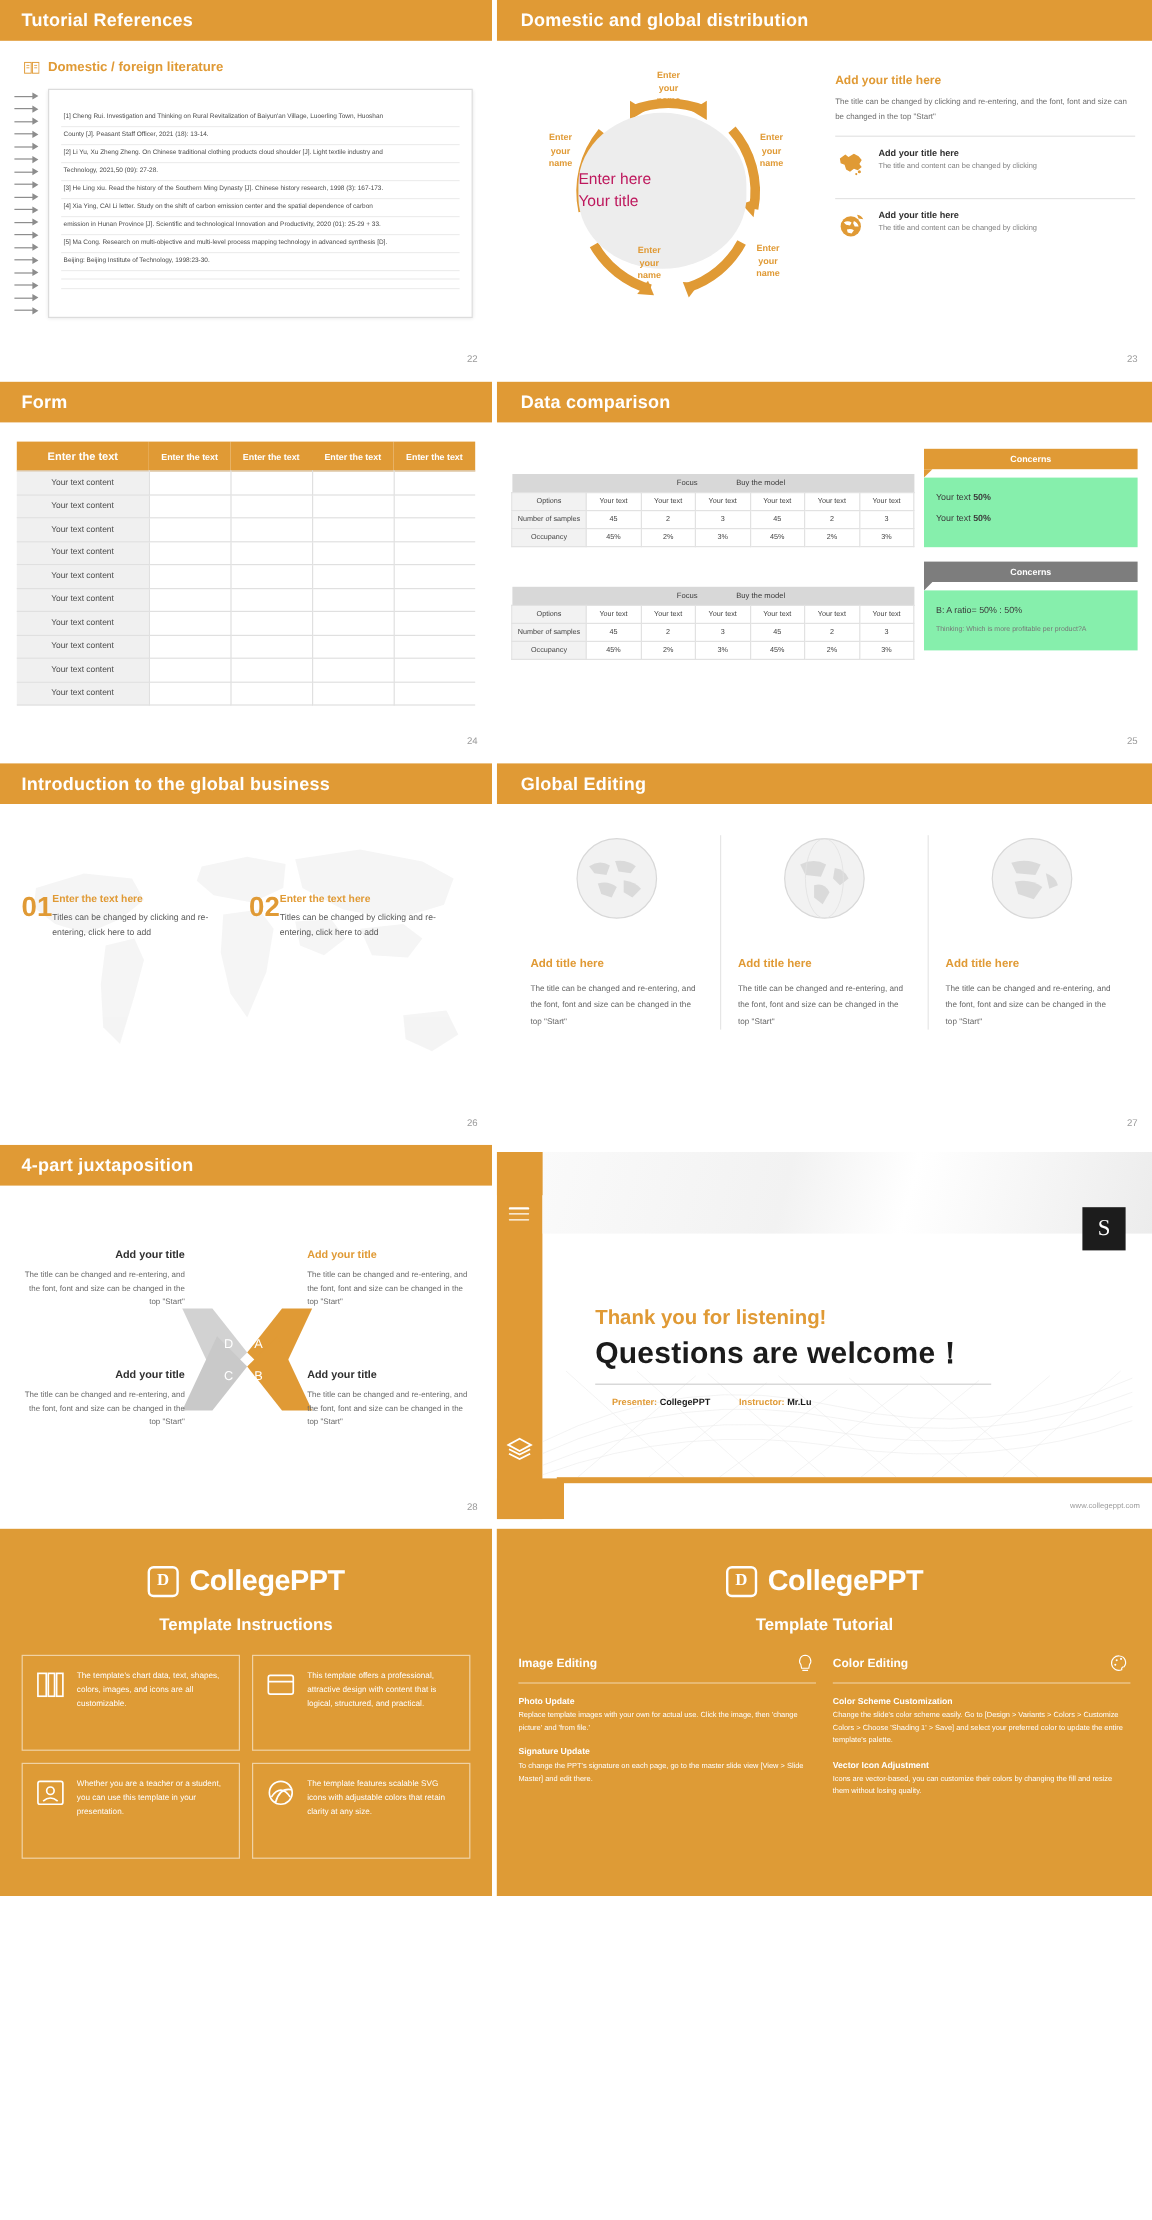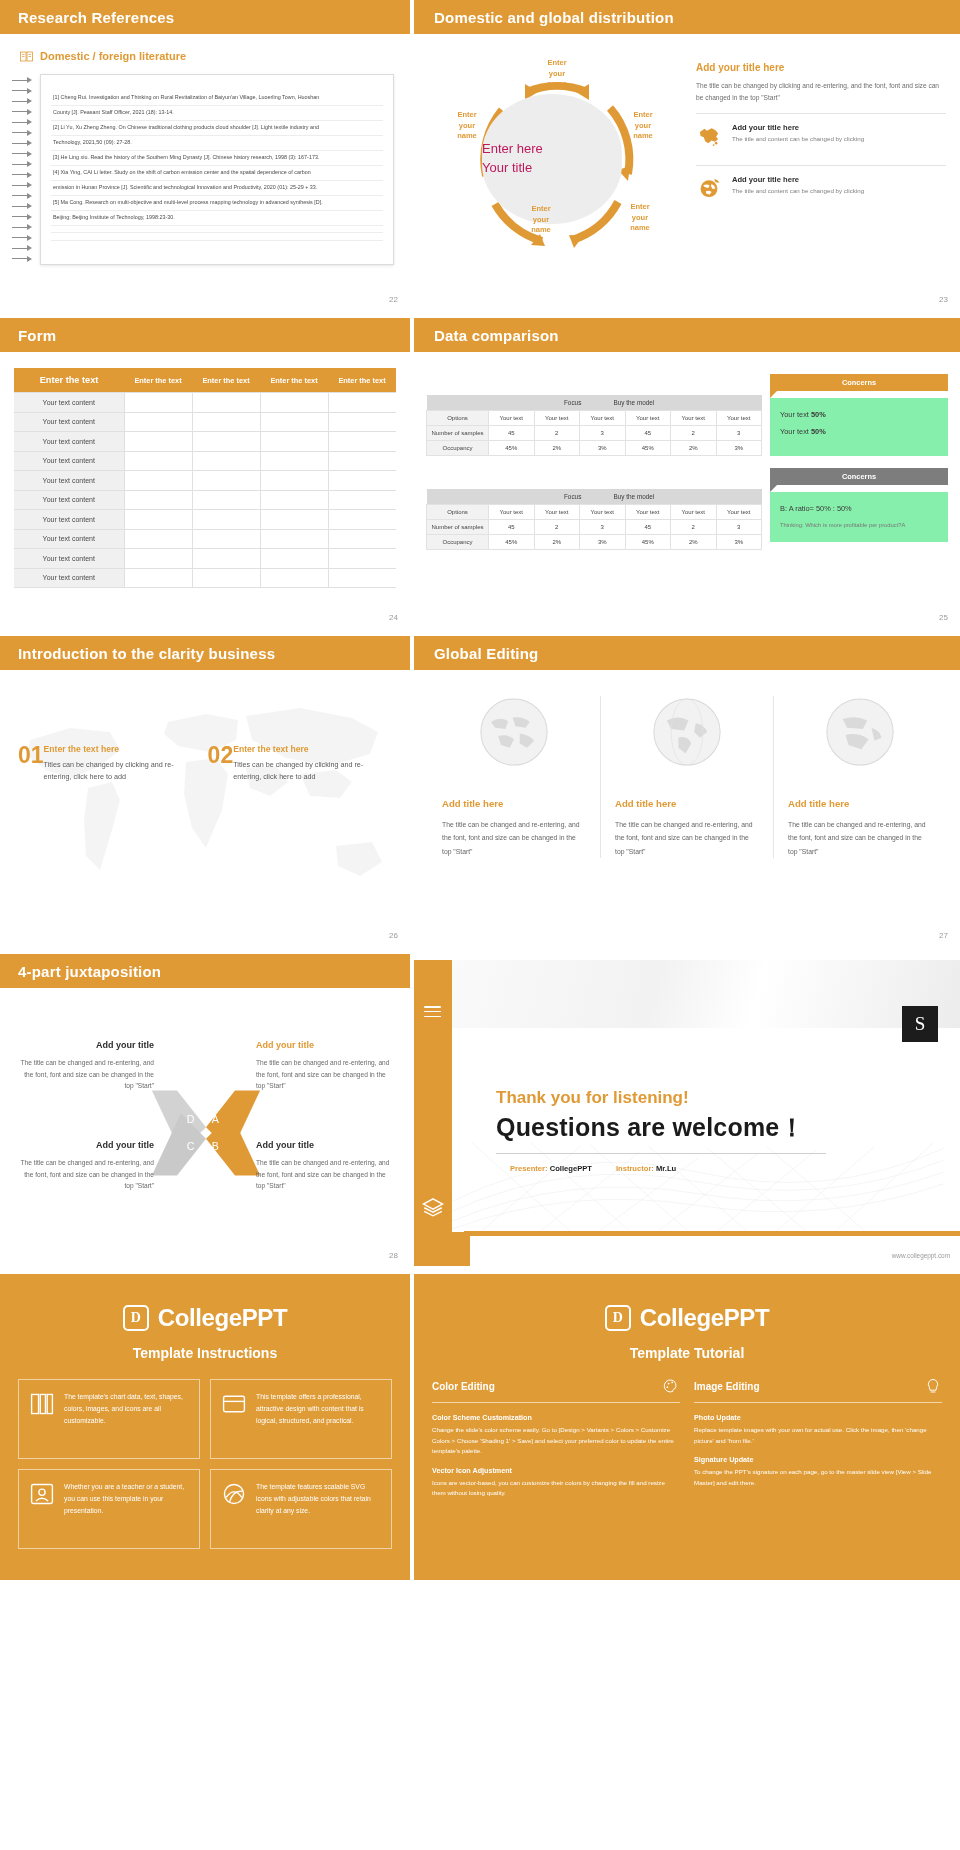--- a/index.html
+++ b/index.html
@@ -217,21 +217,21 @@
   .tut-col .hd span{ font-size:10px; font-weight:bold;}
   .tut-col h5{ font-size:7.2px; font-weight:bold; margin:9px 0 3px 0;}
   .tut-col p{ font-size:6.2px; line-height:1.7; color:#fff;}
 </style>
 </head>
 <body>
 
 <div class="grid">
 
   <div class="slide s-left sl-h">
-    <div class="bar">Research References</div>
+    <div class="bar">Tutorial References</div>
     <div class="ref-head">
       <svg class="ico-book" viewBox="0 0 26 20">
         <rect x="1" y="1" width="11" height="18" fill="none" stroke="#E09A35" stroke-width="1.6"></rect>
         <rect x="14" y="1" width="11" height="18" fill="none" stroke="#E09A35" stroke-width="1.6"></rect>
         <line x1="4" y1="6" x2="9" y2="6" stroke="#E09A35" stroke-width="1.4"></line>
         <line x1="4" y1="10" x2="9" y2="10" stroke="#E09A35" stroke-width="1.4"></line>
         <line x1="17" y1="6" x2="22" y2="6" stroke="#E09A35" stroke-width="1.4"></line>
         <line x1="17" y1="10" x2="22" y2="10" stroke="#E09A35" stroke-width="1.4"></line>
       </svg>
       <span>Domestic / foreign literature</span>
@@ -538,21 +538,21 @@
             <div class="row">B: A ratio= 50% : 50%</div>
             <div class="small">Thinking: Which is more profitable per product?A</div>
           </div>
         </div>
       </div>
     </div>
     <div class="pagenum">25</div>
   </div>
 
   <div class="slide s-left sl-m">
-    <div class="bar">Introduction to the clarity business</div>
+    <div class="bar">Introduction to the global business</div>
     <svg class="mapbg" viewBox="0 0 410 270" preserveAspectRatio="none">
       <g fill="#ebebeb">
         <path d="M30,70 L70,58 L110,62 L120,80 L100,96 L72,108 L46,100 L28,86 Z"></path>
         <path d="M88,118 L112,112 L120,130 L112,160 L100,200 L86,186 L84,150 Z"></path>
         <path d="M168,52 L206,44 L238,50 L236,70 L210,82 L178,76 L164,64 Z"></path>
         <path d="M186,92 L216,88 L228,104 L222,140 L206,178 L192,158 L184,124 Z"></path>
         <path d="M246,46 L300,38 L352,48 L378,62 L370,84 L330,96 L286,88 L252,70 Z"></path>
         <path d="M300,104 L336,100 L352,112 L340,128 L310,126 Z"></path>
         <path d="M336,176 L372,172 L382,192 L360,206 L338,196 Z"></path>
         <path d="M246,98 L276,96 L288,112 L270,126 L250,118 Z"></path>
@@ -747,42 +747,42 @@
 
   <div class="slide s-right info">
     <div class="brand">
       <div class="mark">D</div>
       <div class="txt">CollegePPT</div>
     </div>
     <h3>Template Tutorial</h3>
     <div class="tut-cols">
       <div class="tut-col">
         <div class="hd">
+          <span>Image Editing</span>
+          <svg width="18" height="18" viewBox="0 0 30 30">
+            <path d="M15 4 A8 8 0 0 1 21 17 L20 22 L10 22 L9 17 A8 8 0 0 1 15 4 Z" fill="none" stroke="#fff" stroke-width="1.6"></path>
+            <line x1="11" y1="25" x2="19" y2="25" stroke="#fff" stroke-width="1.6"></line>
+          </svg>
+        </div>
+        <h5>Photo Update</h5>
+        <p>Replace template images with your own for actual use. Click the image, then 'change picture' and 'from file.'</p>
+        <h5>Signature Update</h5>
+        <p>To change the PPT's signature on each page, go to the master slide view [View &gt; Slide Master] and edit there.</p>
+      </div>
+      <div class="tut-col">
+        <div class="hd">
           <span>Color Editing</span>
           <svg width="18" height="18" viewBox="0 0 30 30">
             <path d="M15 5 A10 10 0 1 0 18 24 A3 3 0 0 1 21 20 A9 9 0 0 0 15 5 Z" fill="none" stroke="#fff" stroke-width="1.6"></path>
             <circle cx="11" cy="11" r="1.4" fill="#fff"></circle>
               <circle cx="17" cy="9" r="1.4" fill="#fff"></circle>
               <circle cx="9" cy="17" r="1.4" fill="#fff"></circle>
           </svg>
         </div>
         <h5>Color Scheme Customization</h5>
         <p>Change the slide's color scheme easily. Go to [Design &gt; Variants &gt; Colors &gt; Customize Colors &gt; Choose 'Shading 1' &gt; Save] and select your preferred color to update the entire template's palette.</p>
         <h5>Vector Icon Adjustment</h5>
         <p>Icons are vector-based, you can customize their colors by changing the fill and resize them without losing quality.</p>
       </div>
-      <div class="tut-col">
-        <div class="hd">
-          <span>Image Editing</span>
-          <svg width="18" height="18" viewBox="0 0 30 30">
-            <path d="M15 4 A8 8 0 0 1 21 17 L20 22 L10 22 L9 17 A8 8 0 0 1 15 4 Z" fill="none" stroke="#fff" stroke-width="1.6"></path>
-            <line x1="11" y1="25" x2="19" y2="25" stroke="#fff" stroke-width="1.6"></line>
-          </svg>
-        </div>
-        <h5>Photo Update</h5>
-        <p>Replace template images with your own for actual use. Click the image, then 'change picture' and 'from file.'</p>
-        <h5>Signature Update</h5>
-        <p>To change the PPT's signature on each page, go to the master slide view [View &gt; Slide Master] and edit there.</p>
-      </div>
     </div>
   </div>
 
 </div>
 
 </body></html>

